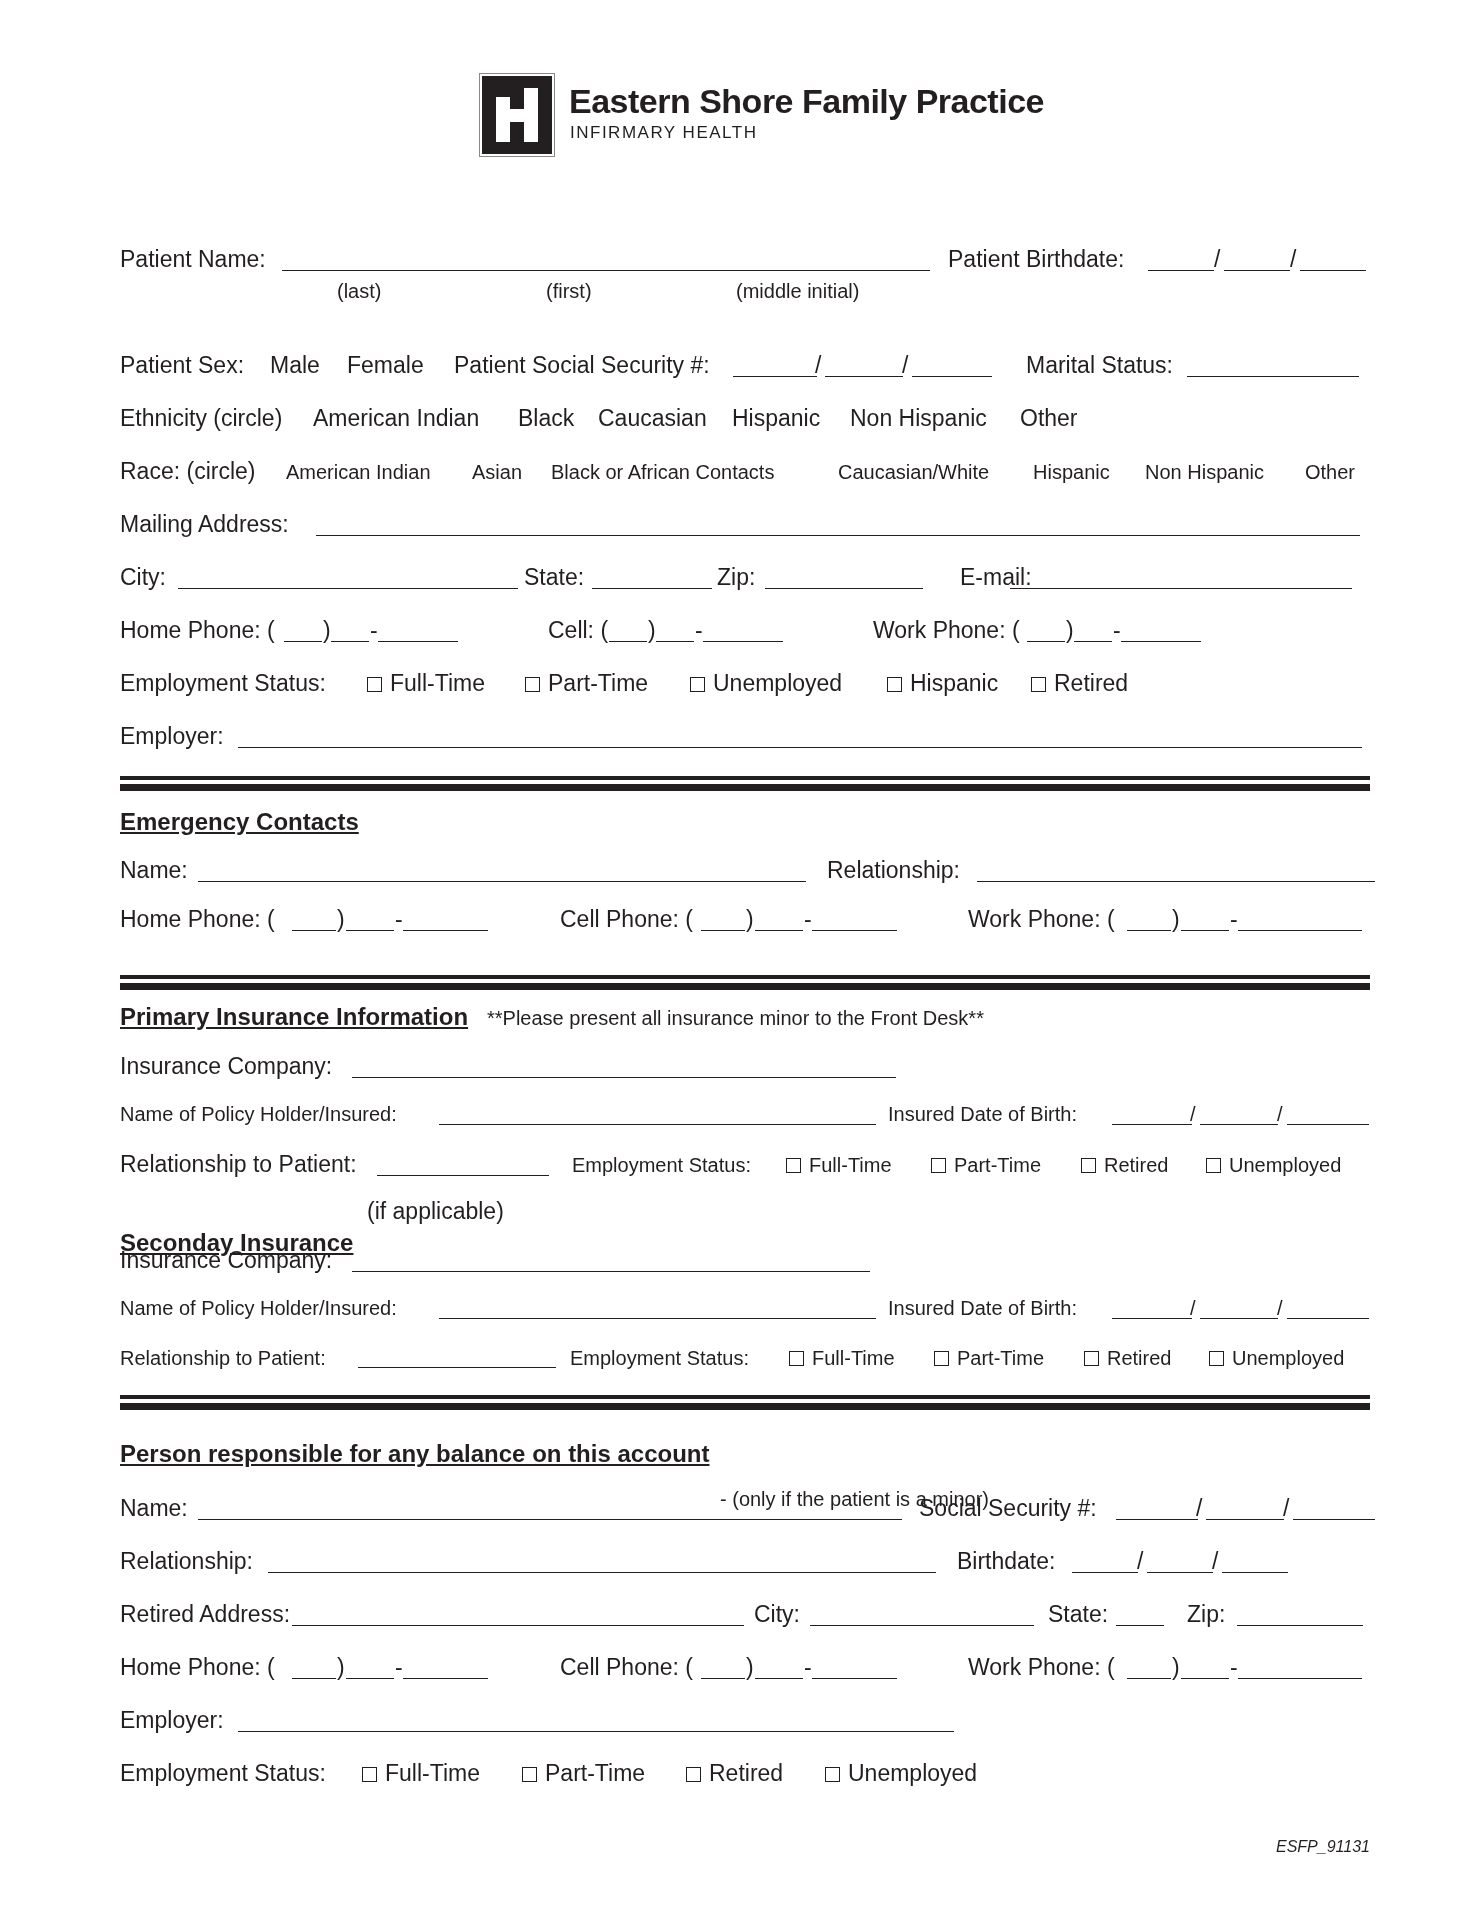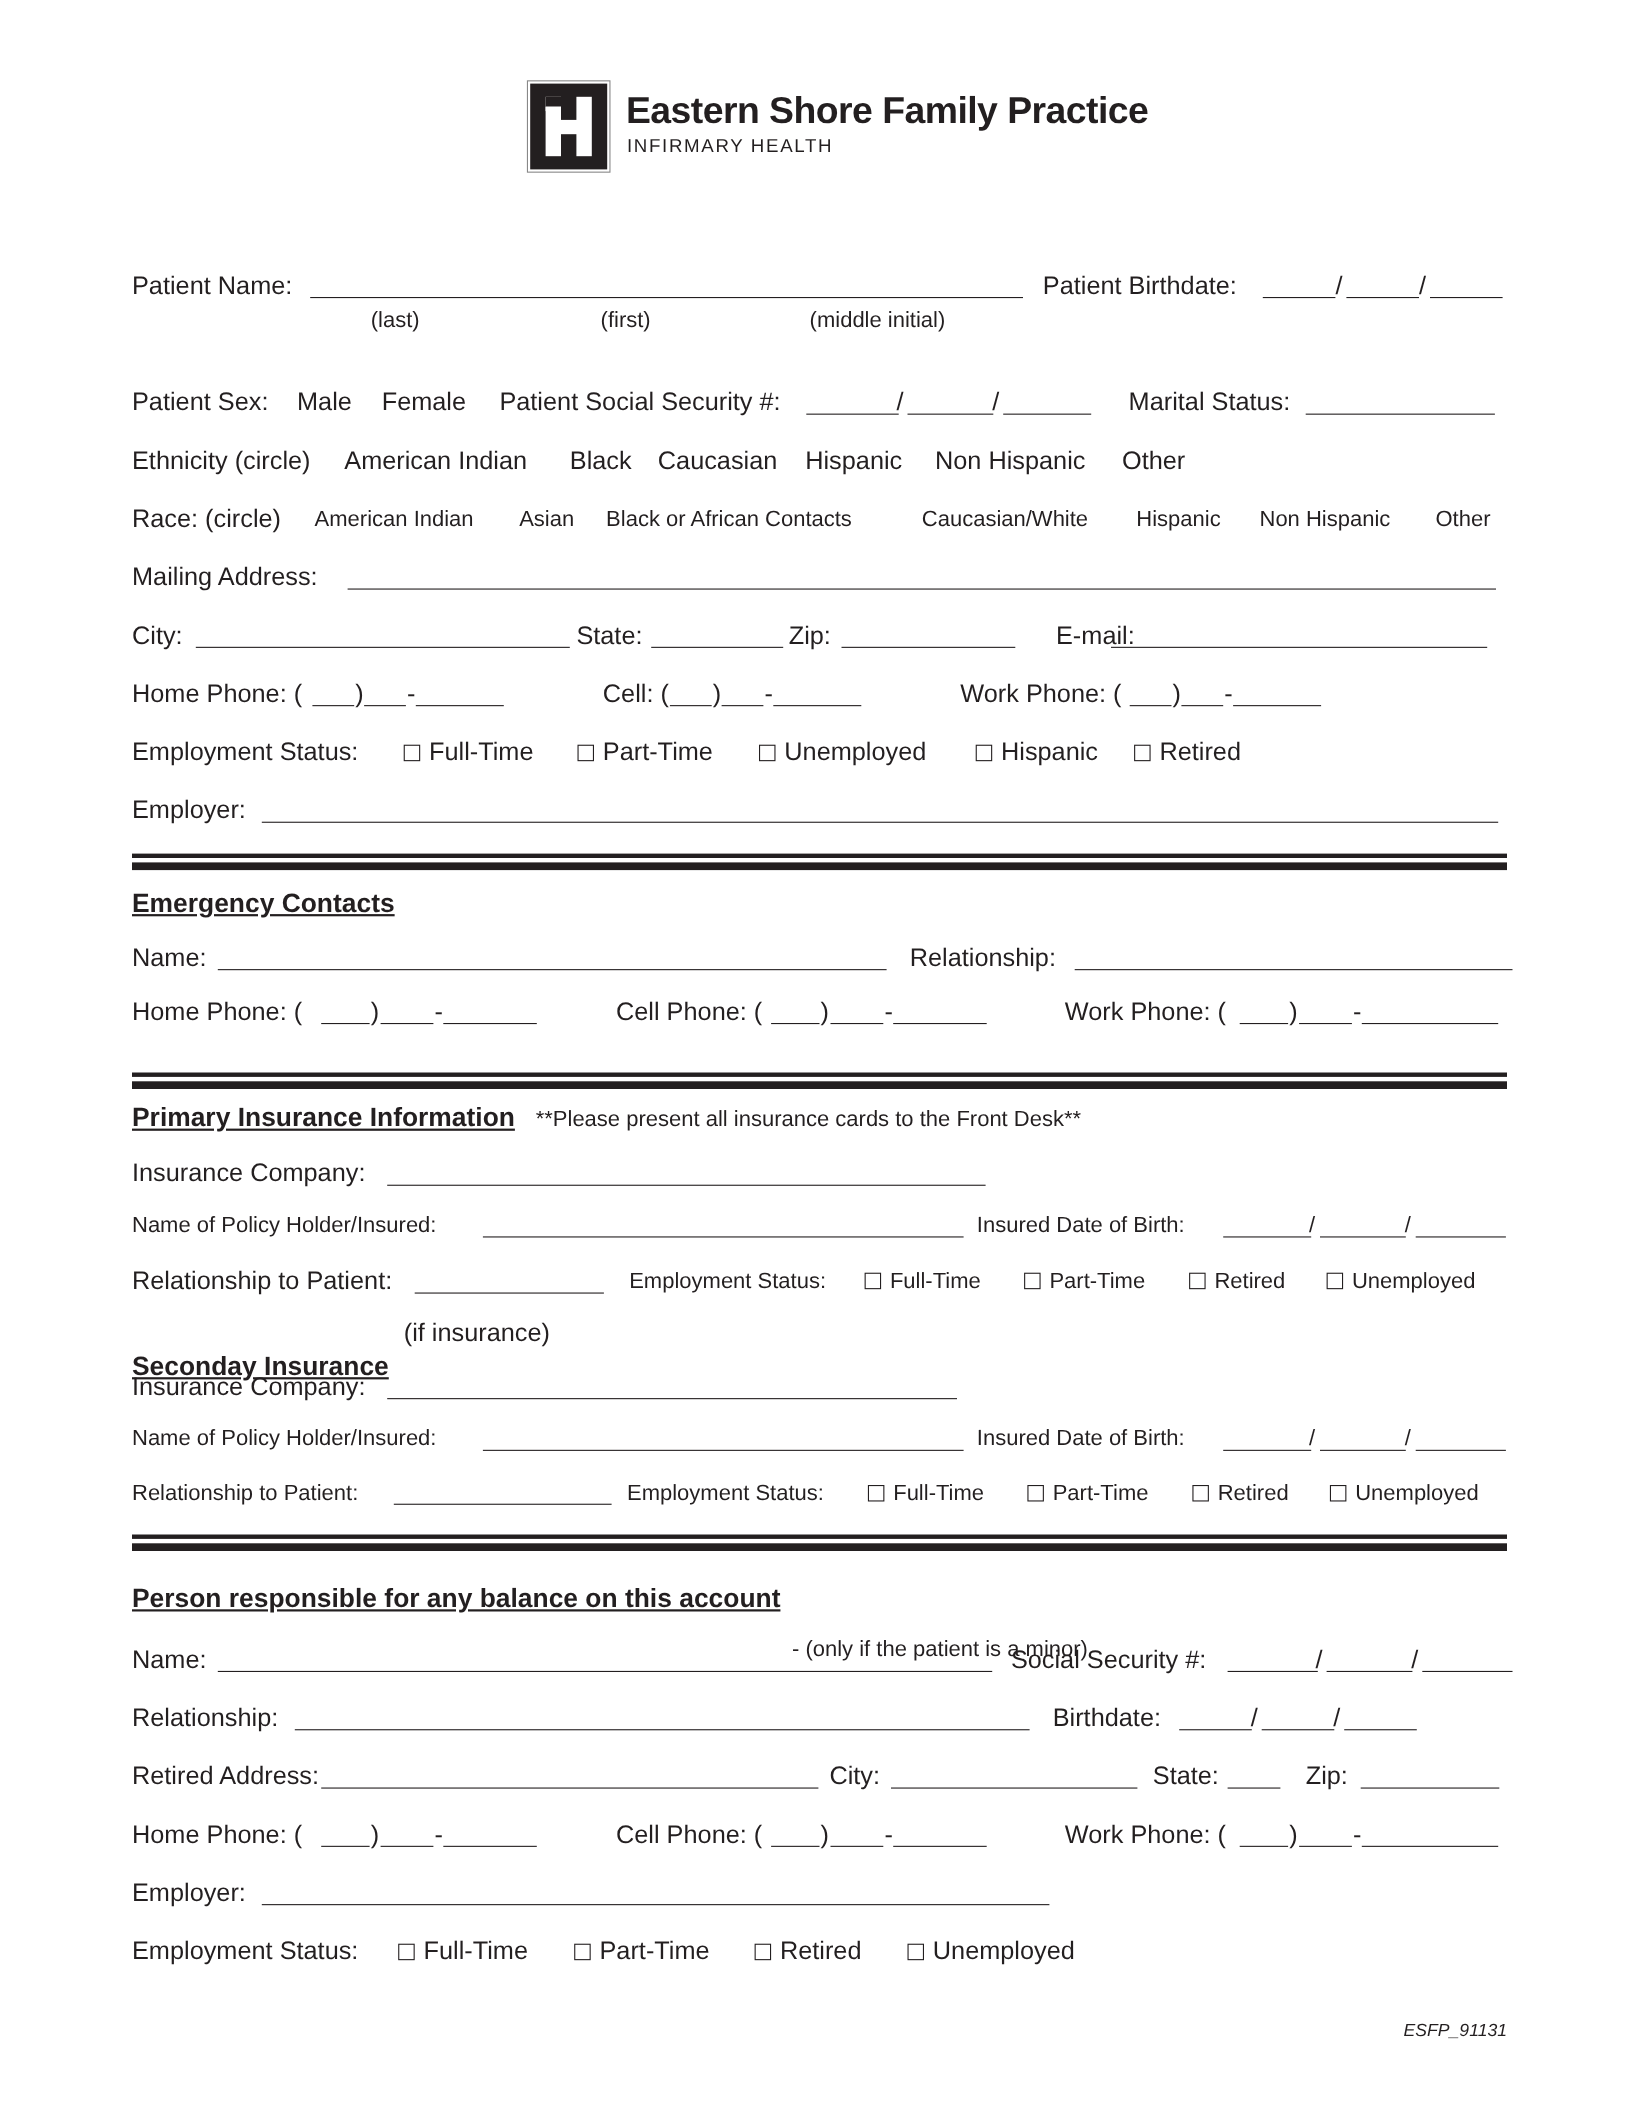--- a/index.html
+++ b/index.html
@@ -150,42 +150,42 @@
 <div class="line" style="left:1181px;top:930px;width:48px"></div>
 <span class="abs t" style="left:1230px;top:905px">-</span>
 <div class="line" style="left:1238px;top:930px;width:124px"></div>
 
 <div class="rule" style="top:975px">
     <div class="a"></div>
     <div class="b"></div>
   </div>
 
 <span class="abs hdr" style="left:120px;top:1003px">Primary Insurance Information</span>
-<span class="abs ts it" style="left:487px;top:1005px">**Please present all insurance cards to the Front Desk**</span>
+<span class="abs ts it" style="left:487px;top:1005px">**Please present all insurance minor to the Front Desk**</span>
 <span class="abs t" style="left:120px;top:1052px">Insurance Company:</span>
 <div class="line" style="left:352px;top:1077px;width:544px"></div>
 <span class="abs ts" style="left:120px;top:1101px">Name of Policy Holder/Insured:</span>
 <div class="line" style="left:439px;top:1124px;width:437px"></div>
 <span class="abs ts" style="left:888px;top:1101px">Insured Date of Birth:</span>
 <div class="line" style="left:1112px;top:1124px;width:80px"></div>
 <span class="abs ts" style="left:1190px;top:1101px">/</span>
 <div class="line" style="left:1200px;top:1124px;width:78px"></div>
 <span class="abs ts" style="left:1277px;top:1101px">/</span>
 <div class="line" style="left:1287px;top:1124px;width:82px"></div>
 
 <span class="abs t" style="left:120px;top:1150px">Relationship to Patient:</span>
 <div class="line" style="left:377px;top:1175px;width:172px"></div>
 <span class="abs ts" style="left:572px;top:1152px">Employment Status:</span>
 <span class="abs ts opt" style="left:786px;top:1152px"><span class="cb"></span><span>Full-Time</span></span>
 <span class="abs ts opt" style="left:931px;top:1152px"><span class="cb"></span><span>Part-Time</span></span>
 <span class="abs ts opt" style="left:1081px;top:1152px"><span class="cb"></span><span>Retired</span></span>
 <span class="abs ts opt" style="left:1206px;top:1152px"><span class="cb"></span><span>Unemployed</span></span>
 
 <span class="abs hdr" style="left:120px;top:1229px">Seconday Insurance</span>
-<span class="abs t it" style="left:367px;top:1197px">(if insurance)</span>
+<span class="abs t it" style="left:367px;top:1197px">(if applicable)</span>
 <span class="abs t" style="left:120px;top:1246px">Insurance Company:</span>
 <div class="line" style="left:352px;top:1271px;width:518px"></div>
 <span class="abs ts" style="left:120px;top:1295px">Name of Policy Holder/Insured:</span>
 <div class="line" style="left:439px;top:1318px;width:437px"></div>
 <span class="abs ts" style="left:888px;top:1295px">Insured Date of Birth:</span>
 <div class="line" style="left:1112px;top:1318px;width:80px"></div>
 <span class="abs ts" style="left:1190px;top:1295px">/</span>
 <div class="line" style="left:1200px;top:1318px;width:78px"></div>
 <span class="abs ts" style="left:1277px;top:1295px">/</span>
 <div class="line" style="left:1287px;top:1318px;width:82px"></div>

